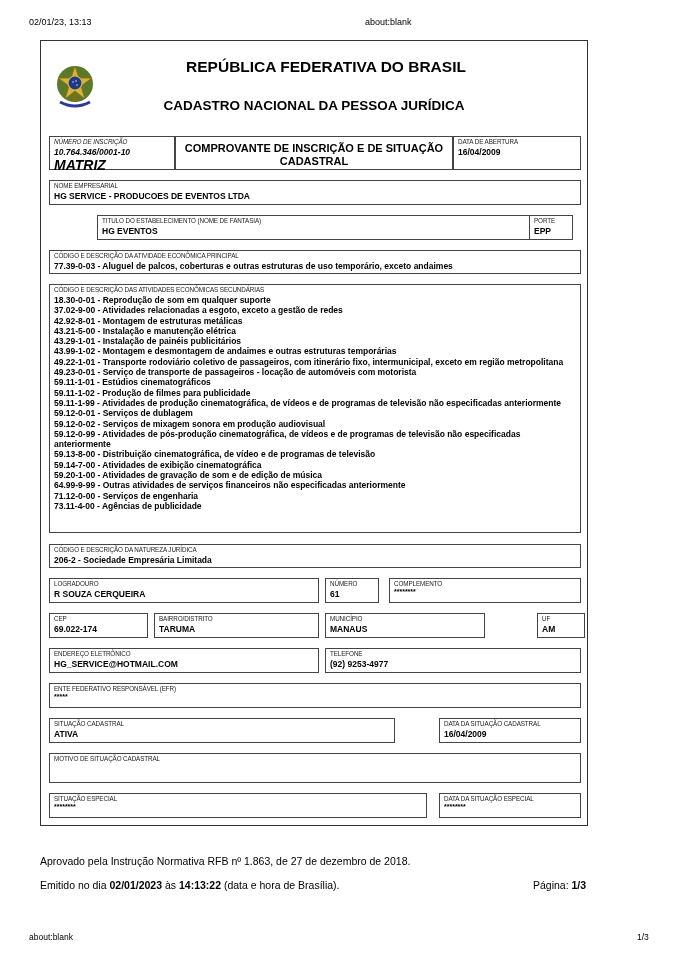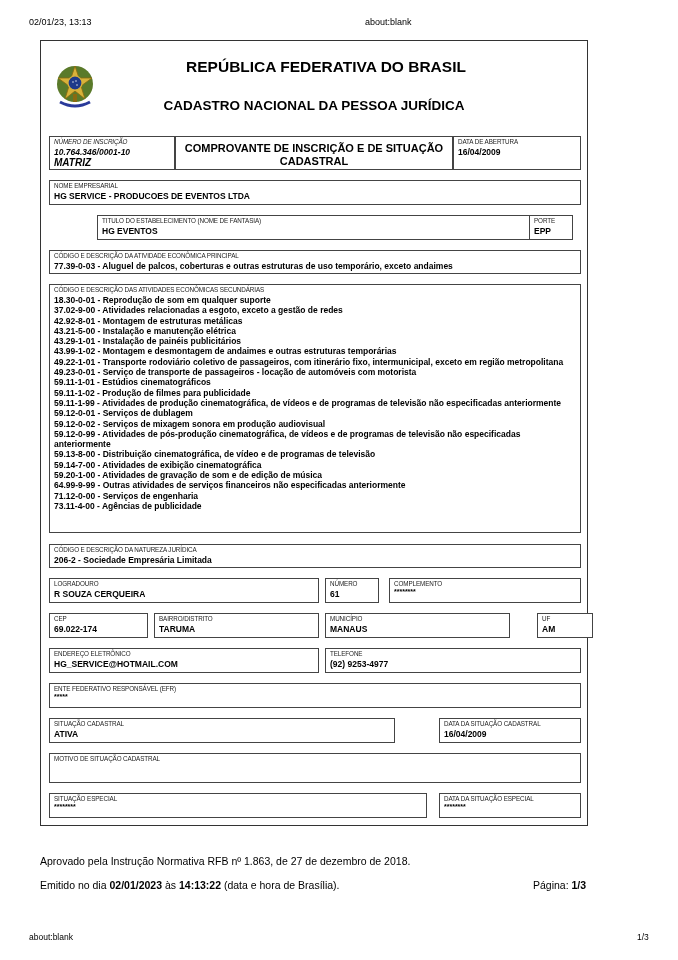--- a/index.html
+++ b/index.html
@@ -7,21 +7,21 @@
   .hdr-left{position:absolute;left:29px;top:17px;font-size:9px;}
   .hdr-center{position:absolute;left:365px;top:17px;font-size:9px;}
   .outer{position:absolute;left:40px;top:40px;width:548px;height:786px;border:1.5px solid #333;box-sizing:border-box;}
   .emblem{position:absolute;left:55px;top:64px;width:40px;height:46px;}
   .title1{position:absolute;left:0;width:628px;top:58px;text-align:center;font-size:15.5px;font-weight:bold;padding-left:12px;}
   .title1 span, .title2 span{display:inline-block;}
   .title2{position:absolute;left:0;width:628px;top:98px;text-align:center;font-size:13.5px;font-weight:bold;}
   .box{position:absolute;border:1px solid #444;box-sizing:border-box;background:#fff;}
   .lbl{font-size:6.3px;color:#222;position:absolute;left:4px;top:1px;white-space:nowrap;letter-spacing:-0.1px;}
   .val{font-size:8.5px;font-weight:bold;position:absolute;left:4px;top:10px;white-space:nowrap;}
-  .val2{font-size:10px;font-weight:bold;position:absolute;left:4px;top:20px;white-space:nowrap;}
+  .val2{font-size:14px;font-weight:bold;position:absolute;left:4px;top:20px;white-space:nowrap;}
   .comp-title{font-size:11px;font-weight:bold;text-align:center;position:absolute;left:0;right:0;top:5px;line-height:13px;}
   .list{position:absolute;left:4px;top:10px;right:4px;font-size:8.5px;font-weight:bold;line-height:10.3px;}
   .list div{white-space:normal;}
   .foot1{position:absolute;left:40px;top:855px;font-size:10.5px;}
   .foot2{position:absolute;left:40px;top:879px;font-size:10.5px;}
   .foot3{position:absolute;left:533px;top:879px;font-size:10.5px;}
   .bot-left{position:absolute;left:29px;top:932px;font-size:8.5px;}
   .bot-right{position:absolute;left:637px;top:932px;font-size:8.5px;}
   b{font-weight:bold;}
 </style>
@@ -124,25 +124,25 @@
 </div>
 
 <div class="box" style="left:49px;top:613px;width:99px;height:25px;">
   <div class="lbl">CEP</div>
   <div class="val">69.022-174</div>
 </div>
 <div class="box" style="left:154px;top:613px;width:165px;height:25px;">
   <div class="lbl">BAIRRO/DISTRITO</div>
   <div class="val">TARUMA</div>
 </div>
-<div class="box" style="left:325px;top:613px;width:185px;height:25px;">
+<div class="box" style="left:325px;top:613px;width:160px;height:25px;">
   <div class="lbl">MUNICÍPIO</div>
   <div class="val">MANAUS</div>
 </div>
-<div class="box" style="left:537px;top:613px;width:56px;height:25px;">
+<div class="box" style="left:537px;top:613px;width:48px;height:25px;">
   <div class="lbl">UF</div>
   <div class="val">AM</div>
 </div>
 
 <div class="box" style="left:49px;top:648px;width:270px;height:25px;">
   <div class="lbl">ENDEREÇO ELETRÔNICO</div>
   <div class="val">HG_SERVICE@HOTMAIL.COM</div>
 </div>
 <div class="box" style="left:325px;top:648px;width:256px;height:25px;">
   <div class="lbl">TELEFONE</div>

